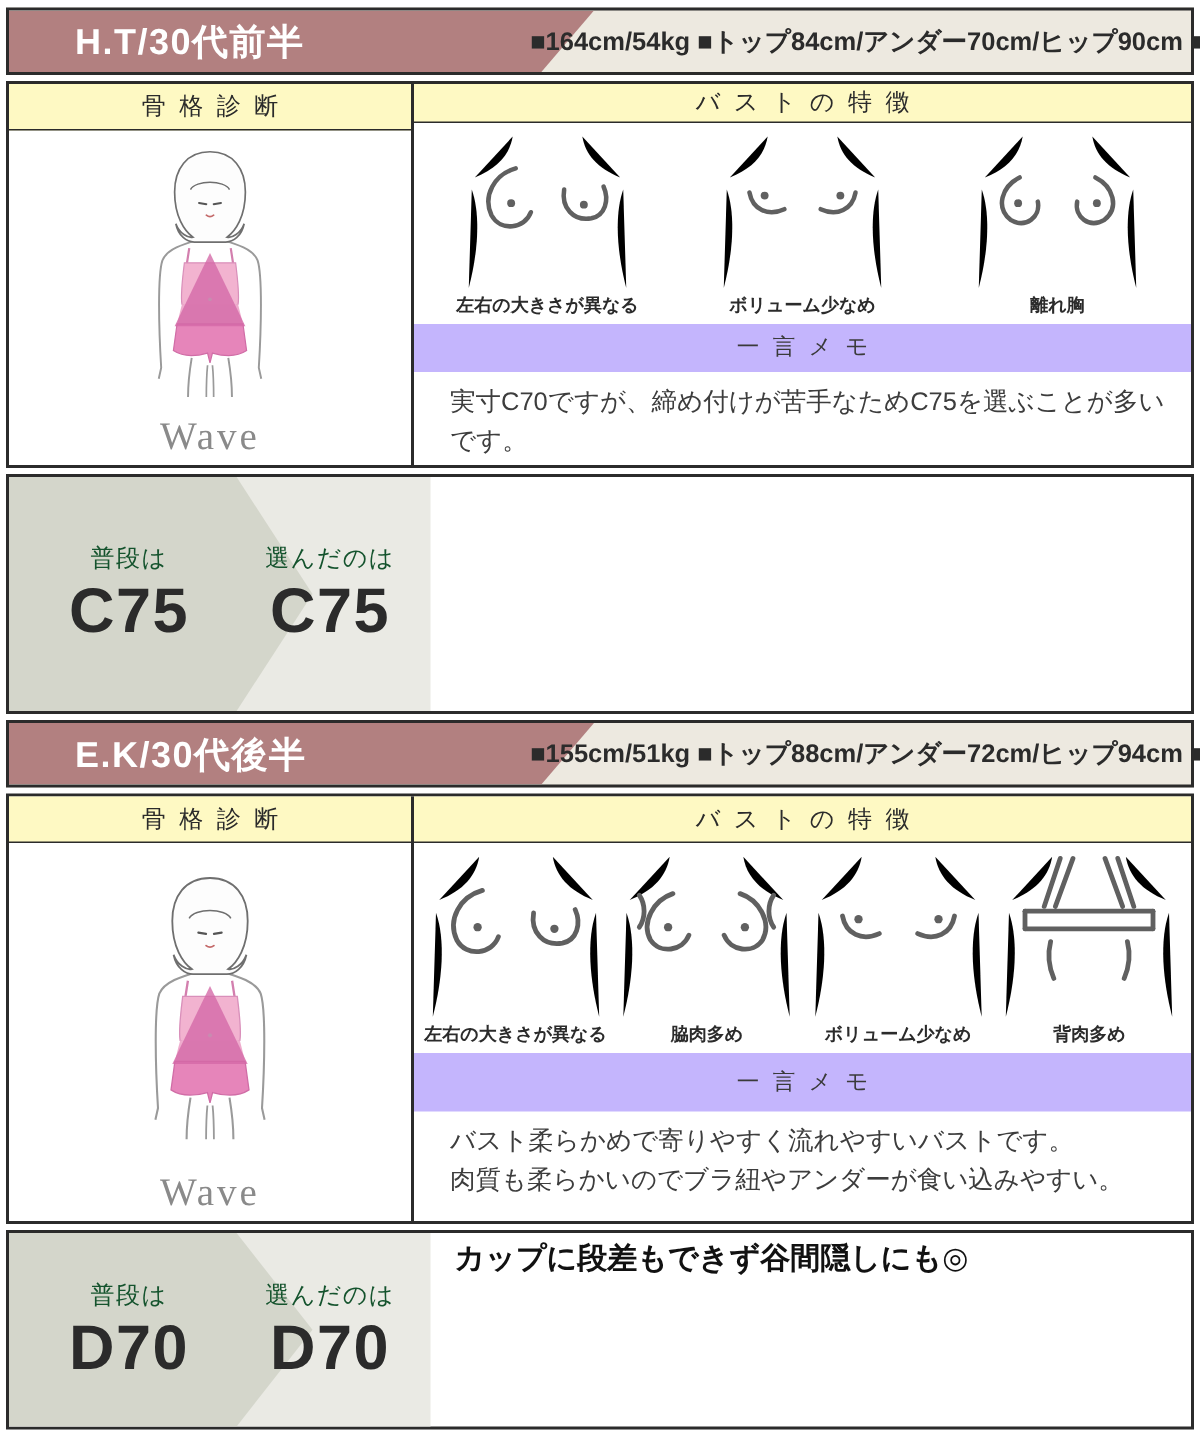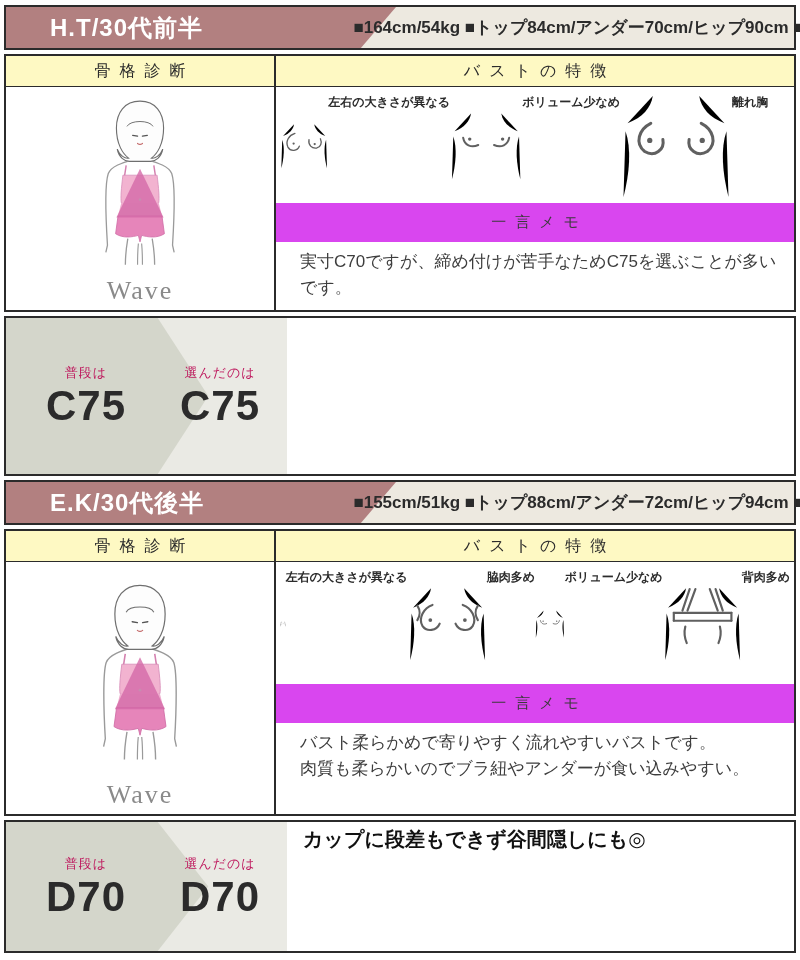--- a/index.html
+++ b/index.html
@@ -42,28 +42,28 @@
     width:100%;height:31px;box-sizing:border-box;background:#fef9c3;
     border-bottom:1px solid #2b2b2b;display:flex;align-items:center;justify-content:center;
     font-size:16px;color:#2b2b2b;letter-spacing:9px;padding-left:9px;font-weight:500;
   }
   .figure-wrap{flex:1;display:flex;align-items:center;justify-content:center;padding-top:2px;}
   .figure-type{
     font-family:"Liberation Serif","DejaVu Serif",serif;
     font-size:26px;color:#8a8a8a;letter-spacing:2px;margin-bottom:4px;
   }
   .features-row{display:flex;justify-content:space-between;padding:6px 4px 0 4px;}
-  .feature{flex:1;display:flex;flex-direction:row;min-width:0;}
+  .feature{flex:1;display:flex;flex-direction:column;align-items:center;min-width:0;}
   .feature svg{display:block;}
   .feature-label{
     font-size:12px;font-weight:bold;color:#2b2b2b;white-space:nowrap;
     margin-top:1px;letter-spacing:0;
   }
   .memo-head{
-    margin-top:4px;height:39px;background:#d946ef;
+    margin-top:4px;height:39px;background:#c4b5fd;
     display:flex;align-items:center;justify-content:center;
     font-size:15px;color:#3a3a3a;letter-spacing:9px;padding-left:9px;font-family:Liberation Mono, monospace;
   }
   .memo-body{
     padding:7px 12px 4px 24px;font-size:17px;color:#3d3d3d;line-height:1.5;
   }
 
   
   .result-block{
     display:flex;box-sizing:border-box;border:2px solid #2b2b2b;
@@ -77,21 +77,21 @@
   .size-compare .chev{
     position:absolute;inset:0;background:#d4d6cb;
     clip-path:polygon(0 0,54% 0,72% 50%,54% 100%,0 100%);
   }
   .size-entry{
     position:absolute;top:50%;transform:translateY(-50%);
     text-align:center;
   }
   .size-entry.usual{left:10px;width:140px;}
   .size-entry.chosen{left:152px;width:124px;}
-  .size-label{font-size:13px;color:#be185d;margin-bottom:2px;letter-spacing:1px;}
+  .size-label{font-size:16px;color:#14532d;margin-bottom:2px;letter-spacing:1px;}
   .size-value{font-size:42px;font-weight:bold;color:#2b2b2b;letter-spacing:1px;line-height:1.05;}
   .review{flex:1;padding:9px 14px 4px 16px;min-width:0;}
   .review-title{font-size:21px;font-weight:bold;color:#111111;margin:0 0 5px 0;line-height:1.15;}
   .review-body{font-size:16px;color:#3b3b3b;line-height:1.44;margin:0;}
   .result-block.h2 .review{padding-top:6px;}
   .result-block.h2 .review-title{font-size:20px;margin-bottom:3px;}
   .result-block.h2 .review-body{font-size:15.5px;line-height:1.33;}
 
   
   .bust-icon path,.bust-icon line{fill:none;stroke:#606060;stroke-width:3;stroke-linecap:round;}

